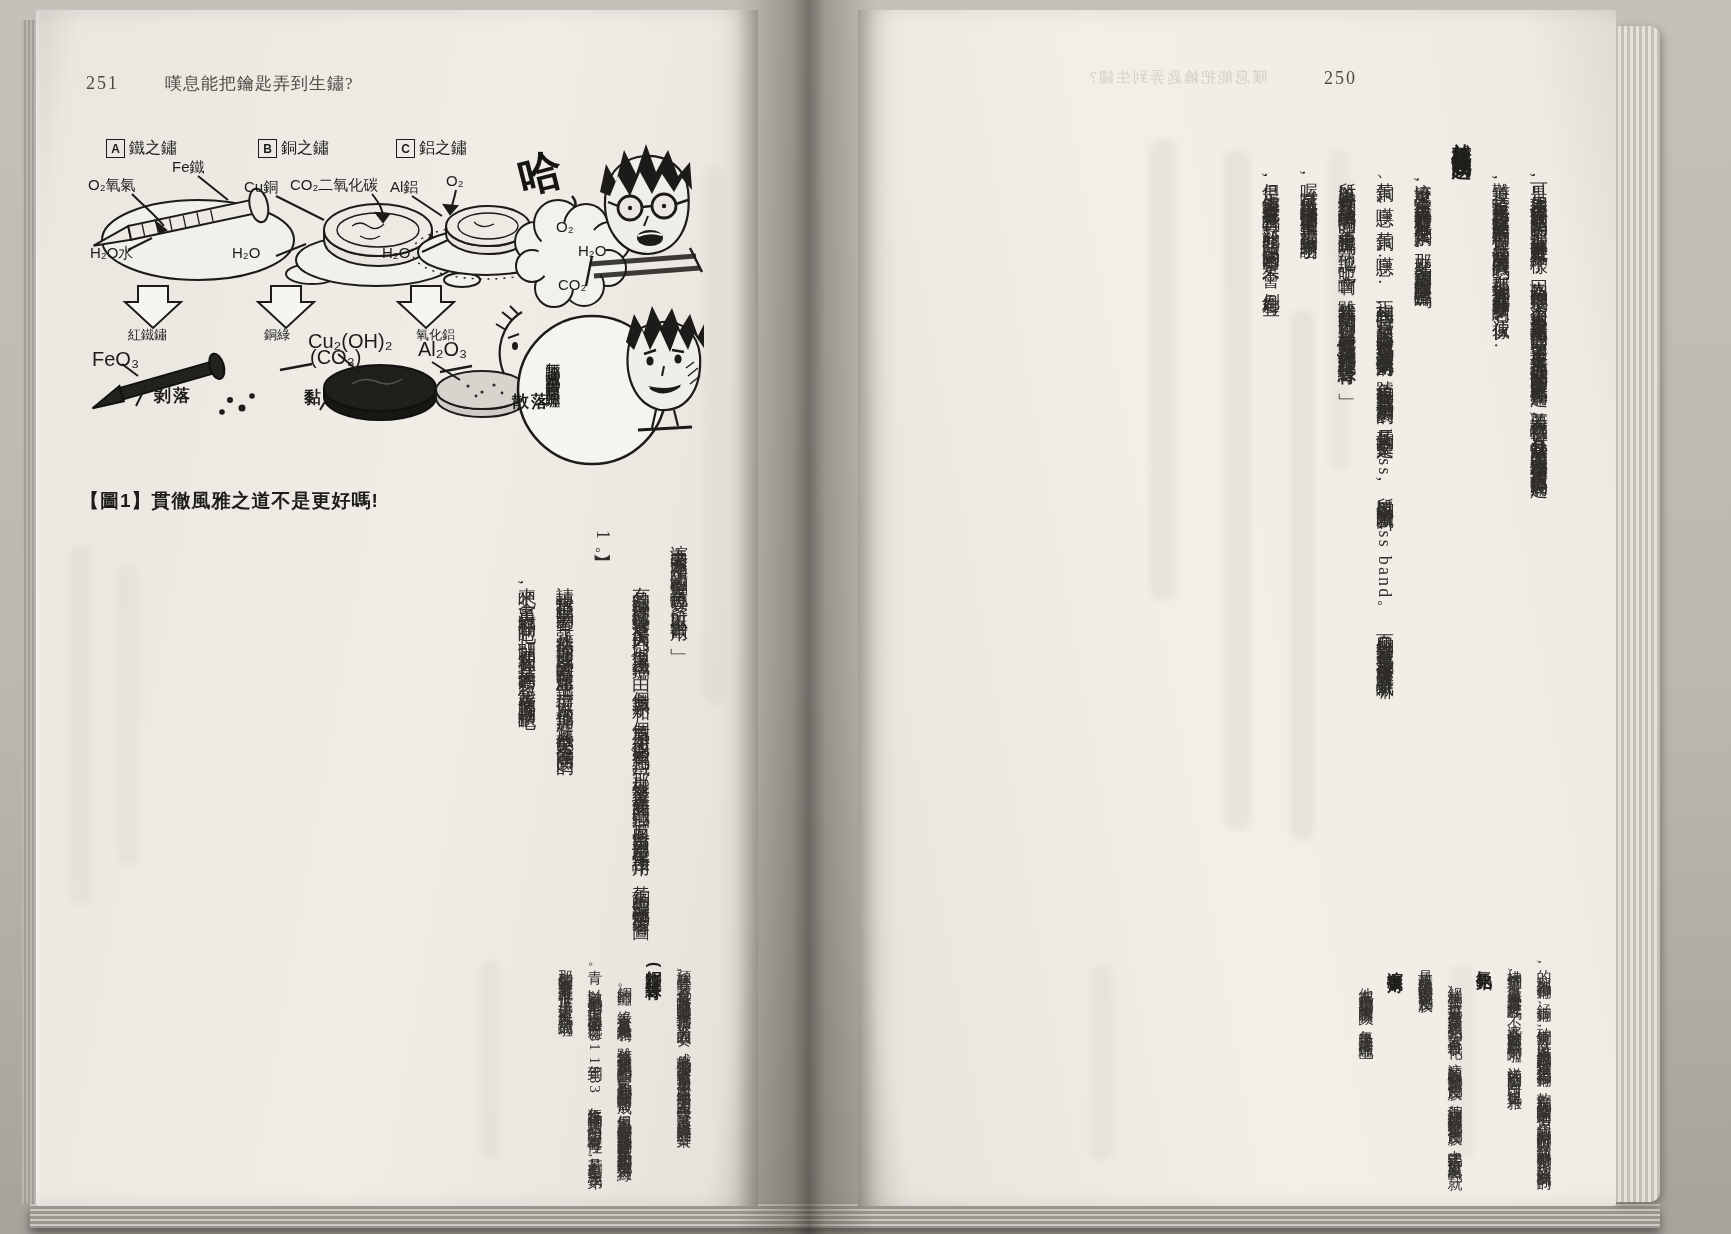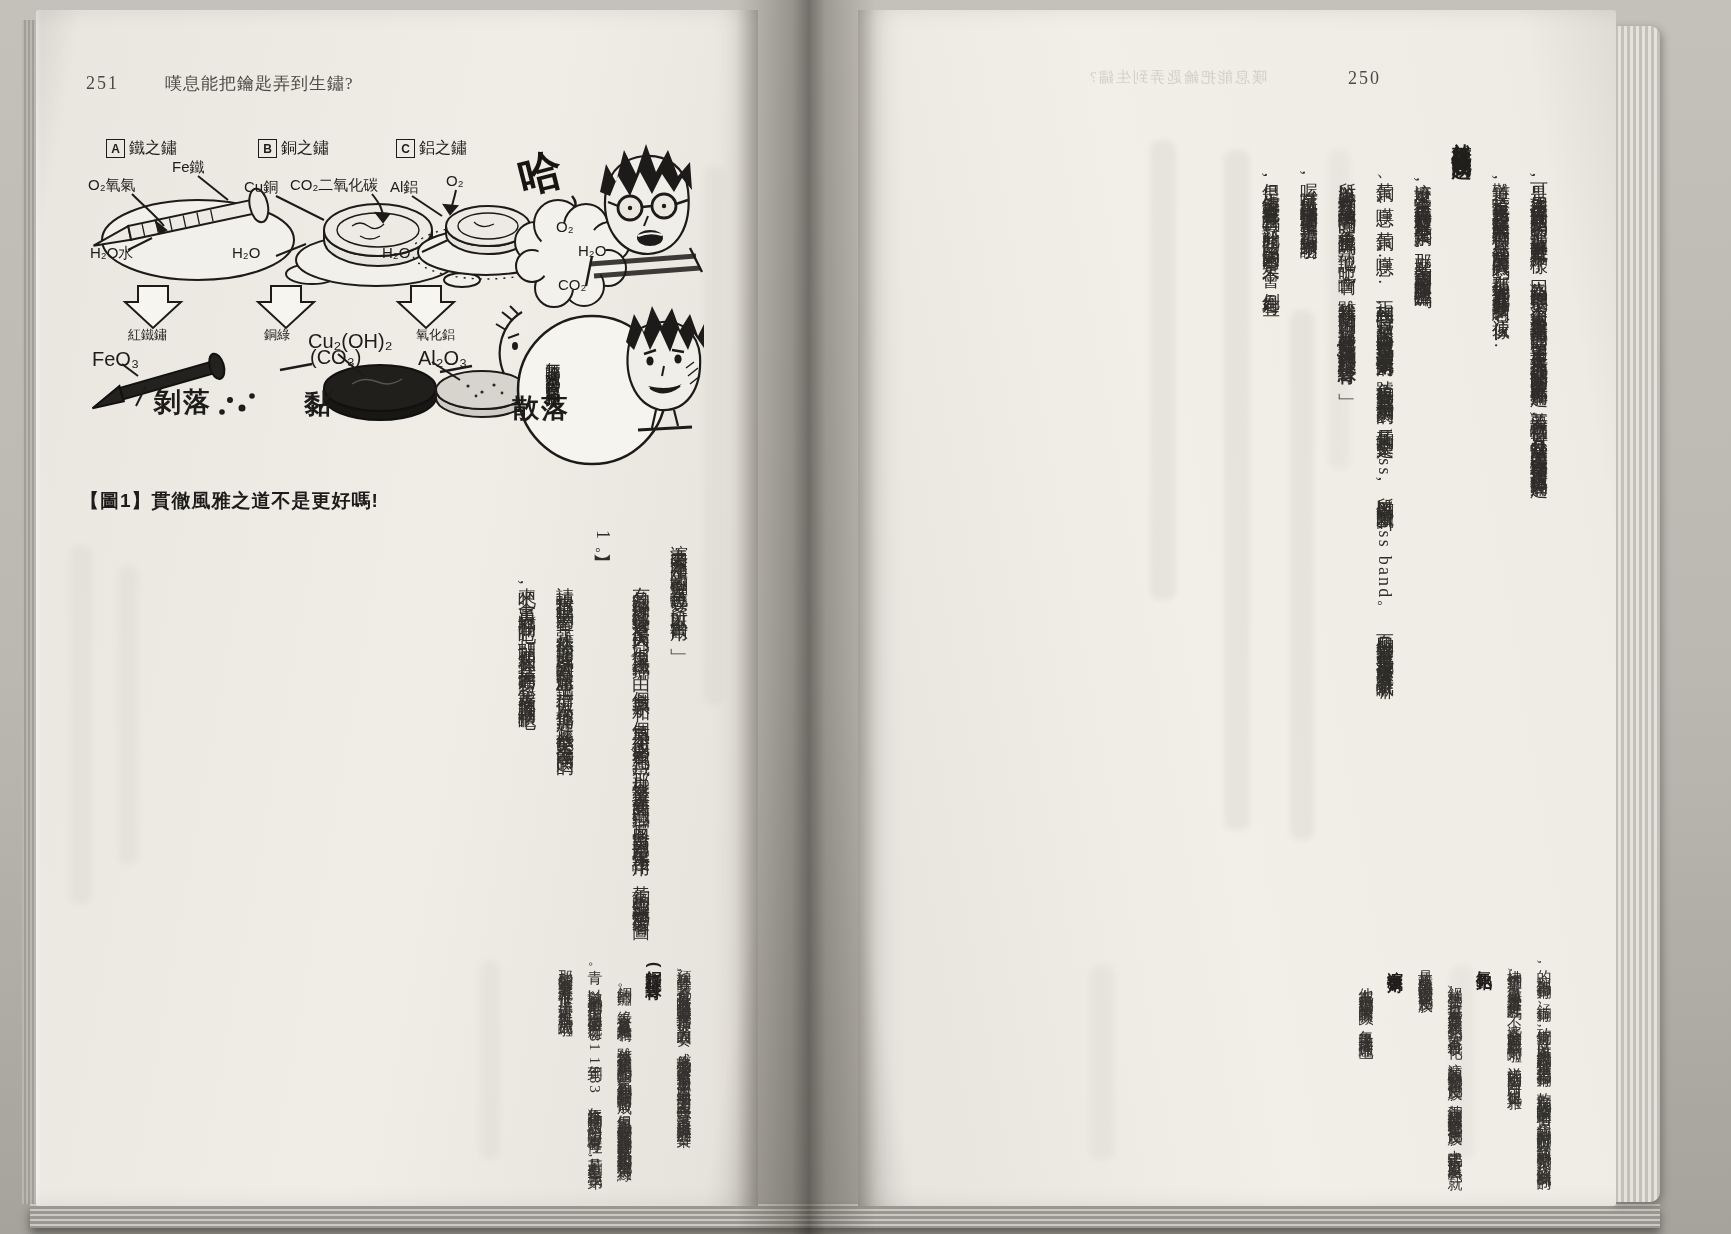--- a/index.html
+++ b/index.html
@@ -44,21 +44,21 @@
   .kw{font-family:"Liberation Sans",sans-serif;font-weight:bold;}
   
   .figure{position:absolute;left:44px;top:128px;width:626px;height:350px;}
   .figure svg{position:absolute;left:0;top:0;}
   .flabel{position:absolute;font-family:"Liberation Sans",sans-serif;font-size:15px;color:#1d1c1a;white-space:nowrap;}
   .fhead{display:flex;align-items:center;font-size:16px;}
   .fhead .tag{display:inline-flex;align-items:center;justify-content:center;width:17px;height:17px;
     border:1.6px solid #1d1c1a;font-size:12px;margin-right:4px;font-weight:bold;}
   .fresult{font-size:13px;}
   .fformula{font-size:20px;}
-  .feffect{font-weight:bold;font-size:27px;letter-spacing:2px;}
+  .feffect{font-weight:bold;font-size:17px;letter-spacing:2px;}
   .fexclaim{position:absolute;font-family:"Liberation Sans",sans-serif;font-weight:bold;font-size:44px;
     transform:rotate(-14deg);color:#161512;}
   .fgas{position:absolute;font-family:"Liberation Sans",sans-serif;font-size:15px;color:#1d1c1a;}
   .fbubble{position:absolute;writing-mode:vertical-rl;text-orientation:mixed;font-size:15px;
     line-height:21px;letter-spacing:2.5px;color:#1d1c1a;height:78px;}
   .fig-caption{position:absolute;font-family:"Liberation Sans",sans-serif;font-weight:bold;
     font-size:19px;letter-spacing:1px;color:#1d1c1a;white-space:nowrap;}
   
   .ghost{position:absolute;background:#6e6a62;opacity:.08;filter:blur(3px);border-radius:9px;}
   .ghost.light{opacity:.05;}
@@ -238,21 +238,21 @@
       <div class="flabel feffect" style="left:224px;top:248px;">黏</div>
 
       <div class="flabel fhead" style="left:316px;top:0;">
         <span class="tag">C</span>
         <span>鋁之鏽</span>
       </div>
       <div class="flabel" style="left:310px;top:40px;">Al鋁</div>
       <div class="flabel" style="left:366px;top:34px;">O₂</div>
       <div class="flabel" style="left:302px;top:106px;">H₂O</div>
       <div class="flabel fresult" style="left:336px;top:188px;">氧化鋁</div>
-      <div class="flabel fformula" style="left:338px;top:209px;">Al₂O₃</div>
+      <div class="flabel fformula" style="left:338px;top:200px;">Al₂O₃</div>
       <div class="flabel feffect" style="left:432px;top:252px;">散落</div>
 
       <div class="fexclaim" style="left:438px;top:6px;">哈</div>
       <div class="fgas" style="left:476px;top:80px;">O₂</div>
       <div class="fgas" style="left:498px;top:104px;">H₂O</div>
       <div class="fgas" style="left:478px;top:138px;">CO₂</div>
       <div class="fbubble" style="left:462px;top:212px;">無論哪一種都會因嘆息而生鏽喔!</div>
     </div>
 
     <div class="fig-caption" style="left:44px;top:478px;">【圖1】貫徹風雅之道不是更好嗎!</div>
@@ -267,21 +267,21 @@
     <div class="vblock vt note" style="top:948px;right:60px;width:620px;height:208px;">
       <p>預賽等等時,都會在身為啦啦隊長的筆者我之指揮下,努力的吹奏。成為職業演奏者之後還參加過《超人力霸王迪卡》的主題曲錄音,演奏出勇猛雄壯的音樂。</p>
       <h4 class="note-head">銅綠(綠青)</h4>
       <p>　銅的鏽。綠青之名還真是風雅啊。雖然狹義是指氫氧化醋酸銅(氫氧化銅和醋酸銅結合而成),但氫氧化碳酸銅或氫氧化鹽酸銅以及氫氧化硫酸銅也都稱為綠青。以前認為是劇毒,但國立衛生研究所從1981年到1983年進行動物實驗,證明它沒有毒性。若是劇毒,我學弟那些銅管演奏者早就不在這世上,這研究也就無法完成啦。</p>
     </div>
   </div>
 
   <div class="page page-right">
 
     <div class="ghost-title" style="left:230px;top:58px;">嘆息能把鑰匙弄到生鏽?</div>
-    <div class="pagenum-right" style="left:490px;top:58px;">250</div>
+    <div class="pagenum-right" style="left:466px;top:58px;">250</div>
 
     <div class="ghost" style="left:292px;top:130px;width:26px;height:460px;"></div>
     <div class="ghost" style="left:366px;top:140px;width:26px;height:680px;"></div>
     <div class="ghost" style="left:432px;top:300px;width:24px;height:530px;"></div>
     <div class="ghost light" style="left:470px;top:140px;width:22px;height:320px;"></div>
     <div class="ghost light" style="left:232px;top:955px;width:24px;height:195px;"></div>
     <div class="ghost light" style="left:592px;top:955px;width:24px;height:195px;"></div>
 
     <div class="vblock vt body-main" style="top:118px;right:58px;width:660px;height:752px;">
       <p>　　可是,如果這位青年的鑰匙是鋁製的,那這首歌的旨意就有點不一樣了。因為鋁的強度很弱,不適合用來製造需要扭轉的鑰匙,主要用途是只要插進去就能打開的雨傘架或鞋箱鑰匙。若要說置物櫃,只有公共澡堂的脫衣入口置物櫃才會用這種鋁製鑰匙。</p>

